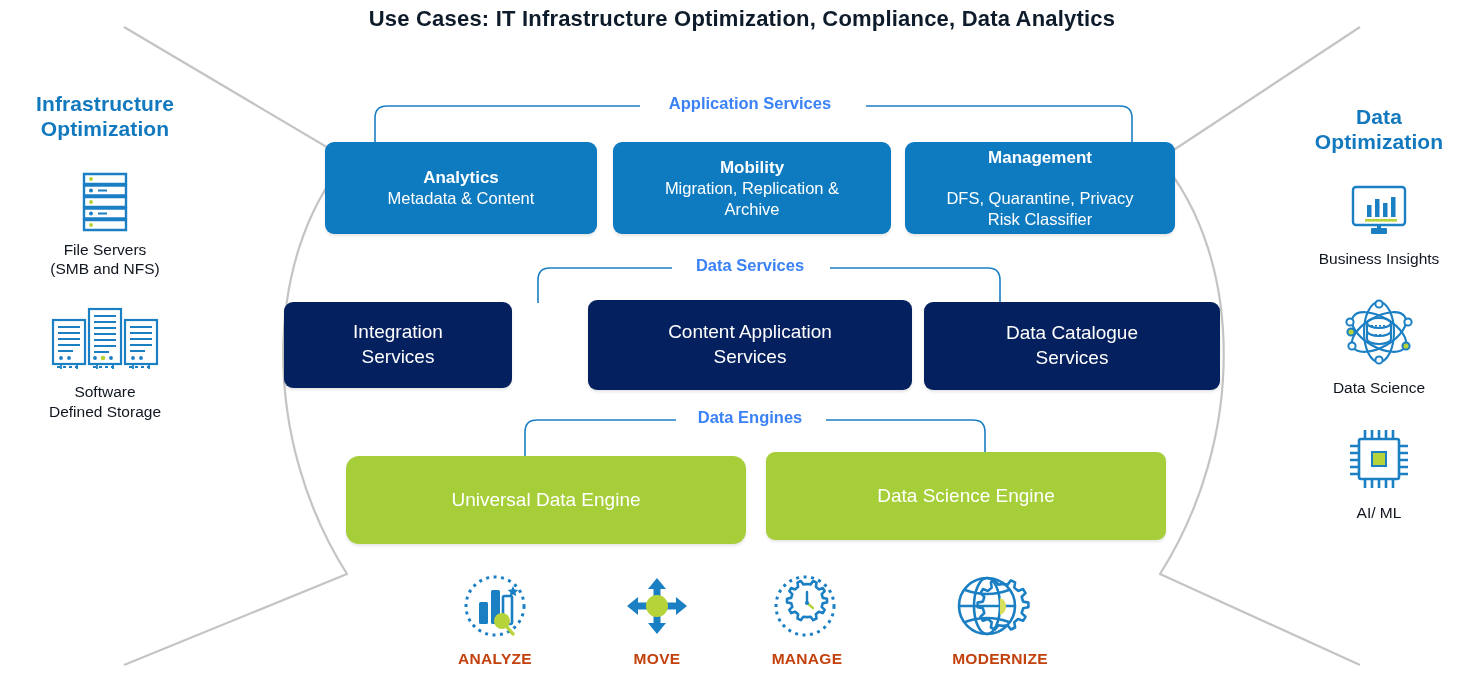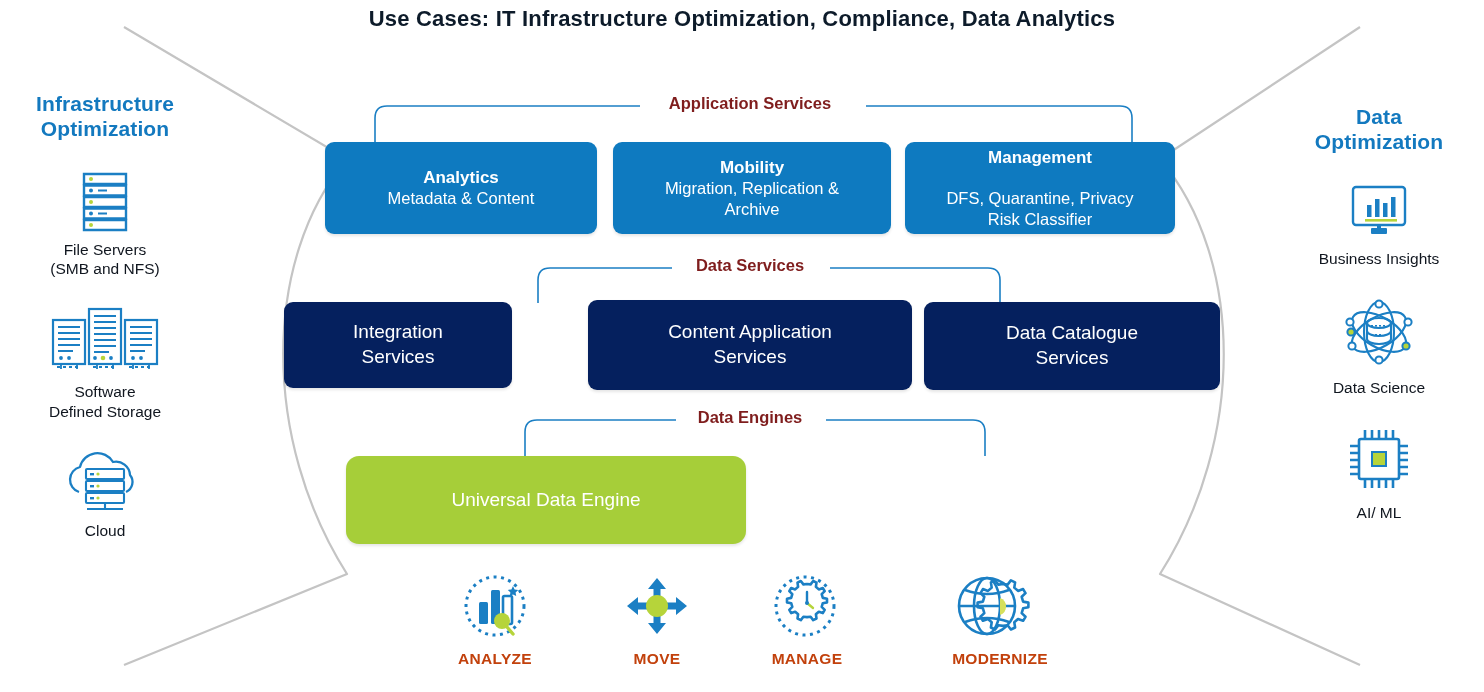--- a/index.html
+++ b/index.html
@@ -33,21 +33,21 @@
   .side-item { margin-top: 26px; }
   .side-item .ic { display: block; margin: 0 auto 8px; }
   .side-label {
     font-size: 15.5px; color: #10161f; line-height: 1.25;
   }
 
   
   .grp { position: absolute; height: 24px; }
   .grp-label {
     position: absolute; top: 0; left: 50%; transform: translateX(-50%);
-    font-size: 16.5px; font-weight: bold; color: #7f1d1d;
+    font-size: 16.5px; font-weight: bold; color: #3b82f6;
     background: #fff; padding: 0 10px; white-space: nowrap; z-index: 3;
   }
   .connector { position: absolute; left: 0; top: 0; }
 
   
   .box {
     position: absolute; border-radius: 9px;
     display: flex; flex-direction: column; align-items: center; justify-content: center;
     text-align: center; color: #fff; padding: 6px 10px;
     box-shadow: 0 2px 3px rgba(0,0,0,.10);
@@ -137,44 +137,20 @@
             <circle cx="94" cy="54" r="1.9"></circle>
         </g>
         <circle cx="56" cy="54" r="2.3" fill="#b6d43a"></circle>
       </svg>
       <div class="side-label">
         <span>Software</span><br>
         <span>Defined Storage</span>
       </div>
     </div>
 
-    <div class="side-item">
-      <svg class="ic" width="96" height="66" viewBox="0 0 96 66">
-        <path d="M22,45 a13,13 0 0 1 1,-25 a18,18 0 0 1 33,-5 a14,14 0 0 1 17,13 a11,11 0 0 1 -4,17" fill="none" stroke="#1b7fc4" stroke-width="2.3" stroke-linejoin="round"></path>
-        <g fill="none" stroke="#1b7fc4" stroke-width="2.1">
-          <rect x="29" y="22" width="38" height="10" rx="1"></rect>
-          <rect x="29" y="34" width="38" height="10" rx="1"></rect>
-          <rect x="29" y="46" width="38" height="10" rx="1"></rect>
-          <path d="M48,56 v6 M30,62 h36"></path>
-        </g>
-        <g fill="#1b7fc4">
-          <rect x="33" y="26" width="4" height="2.4"></rect>
-            <rect x="33" y="38" width="4" height="2.4"></rect>
-          <rect x="33" y="50" width="4" height="2.4"></rect>
-        </g>
-        <g fill="#b6d43a">
-          <circle cx="41" cy="27" r="1.6"></circle>
-            <circle cx="41" cy="39" r="1.6"></circle>
-            <circle cx="41" cy="51" r="1.6"></circle>
-        </g>
-      </svg>
-      <div class="side-label">
-        <span>Cloud</span>
-      </div>
-    </div>
   </div>
 
   <div class="side-col right">
     <div class="side-head">
       <span>Data</span><br>
       <span>Optimization</span>
     </div>
 
     <div class="side-item">
       <svg class="ic" width="72" height="60" viewBox="0 0 72 60">
@@ -312,20 +288,23 @@
     <path d="M985,456 V432 q0,-12 -12,-12 H826" fill="none" stroke="#1b7fc4" stroke-width="1.6"></path>
   </svg>
   <div class="grp" style="left:610px; top:408px; width:280px;">
     <div class="grp-label">Data Engines</div>
   </div>
 
   <div class="box eng" style="left:346px; top:456px; width:400px; height:88px;border-radius:13px;">
     <div class="b-big">Universal Data Engine</div>
   </div>
 
+  <div class="box eng" style="left:766px; top:452px; width:400px; height:88px;">
+    <div class="b-big">Data Science Engine</div>
+  </div>
 
   <div class="bot" style="left:420px; top:572px;">
     <svg class="ic" width="80" height="72" viewBox="0 0 80 72">
       <circle cx="40" cy="34" r="29" fill="none" stroke="#1b7fc4" stroke-width="3" stroke-dasharray="3 4.5"></circle>
       <g fill="#1b7fc4">
         <rect x="24" y="30" width="9" height="22" rx="1.5"></rect>
         <rect x="36" y="18" width="9" height="34" rx="1.5"></rect>
       </g>
       <rect x="48" y="24" width="9" height="28" rx="1.5" fill="none" stroke="#1b7fc4" stroke-width="2.6"></rect>
       <path d="M58,14 l1.6,3.4 l3.6,.5 l-2.6,2.6 l.6,3.6 l-3.2,-1.7 l-3.2,1.7 l.6,-3.6 l-2.6,-2.6 l3.6,-.5 z" fill="#1b7fc4"></path>

